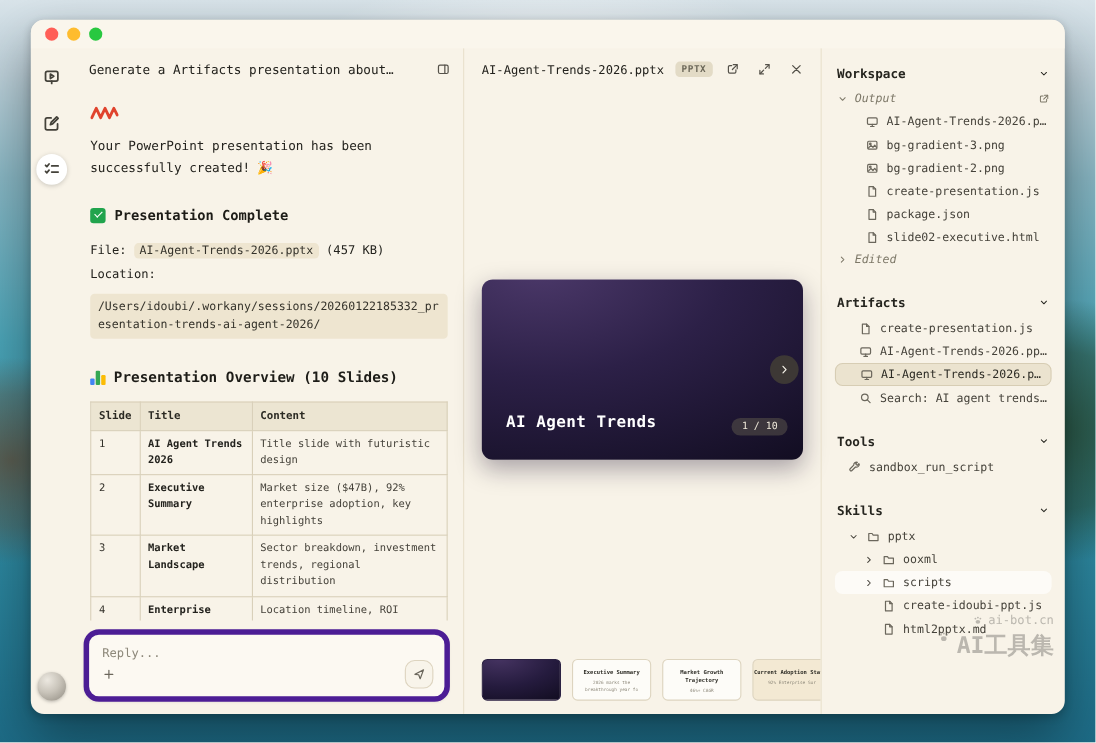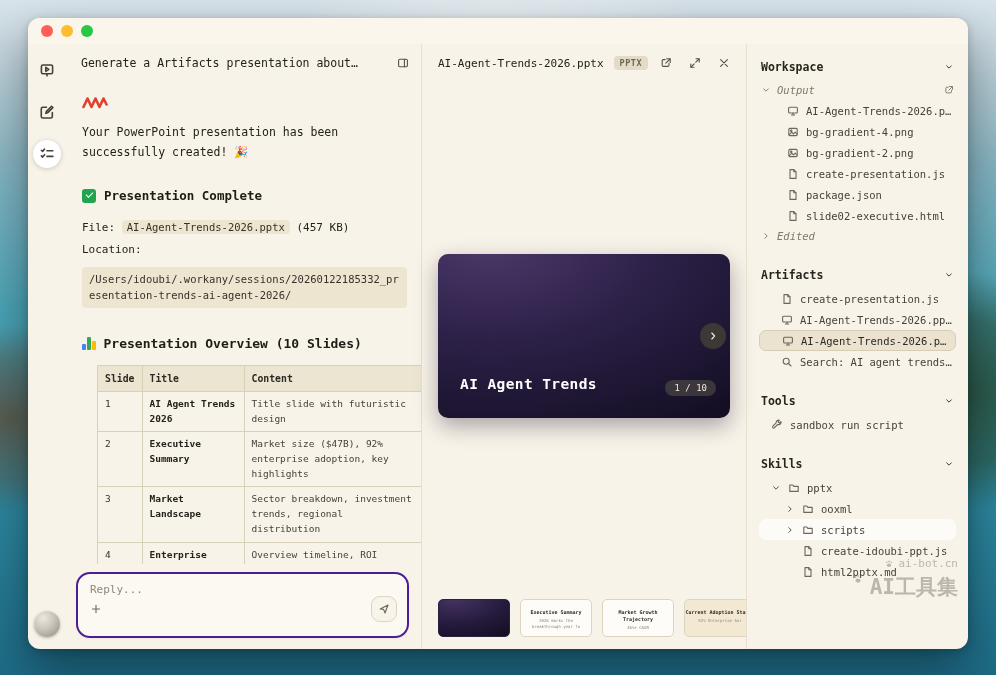--- a/index.html
+++ b/index.html
@@ -56,29 +56,29 @@
   .path-block { display: inline-block; background: #eee5d0; color: #34322a; border-radius: 4px;
     padding: 4px 7px; font-size: 10.5px; line-height: 1.55; word-break: break-all; margin-top: 6px; }
 
   .h-overview { display: flex; align-items: center; gap: 8px; font-weight: bold; font-size: 13px; margin: 28px 0 14px; color: #1d1c17; }
   .chart-badge { flex: none; display: flex; align-items: flex-end; gap: 1.5px; height: 13px; }
   .chart-badge i { display: block; width: 3.5px; border-radius: 1px; }
   .chart-badge i:nth-child(1) { height: 6px;  background: #4285f4; }
   .chart-badge i:nth-child(2) { height: 13px; background: #34a853; }
   .chart-badge i:nth-child(3) { height: 9px;  background: #fbbc05; }
 
-  table.slides { border-collapse: collapse; width: 100%; font-size: 9.5px; color: #33312a; margin-left: 15px; }
+  table.slides { border-collapse: collapse; width: 100%; font-size: 9.5px; color: #33312a; }
   .slides th, .slides td { border: 1px solid #d9d0ba; padding: 5px 7px; text-align: left; vertical-align: top; line-height: 1.55; }
   .slides th { background: #ece5d2; font-weight: bold; font-size: 9.8px; color: #2b2a23; }
   .slides td.c-title { font-weight: bold; color: #23221d; }
   .slides td.c-content { color: #45423a; }
 
   .reply-wrap { flex: none; padding: 8px 12px 11px 10px; }
-  .reply-box { border: 2px solid #4c1d95; background: #fcf9f2; border-radius: 14px; height: 66px;
-    display: flex; flex-direction: column; justify-content: flex-start; padding: 9px 10px 7px 12px;
+  .reply-box { border: 5px solid #4c1d95; background: #fcf9f2; border-radius: 14px; height: 66px;
+    display: flex; flex-direction: column; justify-content: center; padding: 9px 10px 7px 12px;
     box-shadow: 0 1px 2px rgba(0,0,0,.05); }
   .reply-input { border: none; outline: none; background: transparent; font: inherit; font-size: 11px; color: #23221d; width: 100%; }
   .reply-input::placeholder { color: #8d887a; }
   .reply-bottom { display: flex; justify-content: space-between; align-items: center; color: #6b675c; }
   .plus-btn { display: flex; cursor: pointer; }
   .send-btn { width: 26px; height: 26px; border: 1px solid #ddd4bf; border-radius: 9px; background: #f8f4ea;
     display: flex; align-items: center; justify-content: center; color: #6b675c; cursor: pointer; }
 
   
   .preview-panel { flex: 1; min-width: 0; display: flex; flex-direction: column; position: relative; }
@@ -325,21 +325,21 @@
                 <td class="c-content">Market size ($47B), 92% enterprise adoption, key highlights</td>
               </tr>
               <tr>
                 <td>3</td>
                 <td class="c-title">Market Landscape</td>
                 <td class="c-content">Sector breakdown, investment trends, regional distribution</td>
               </tr>
               <tr>
                 <td>4</td>
                 <td class="c-title">Enterprise</td>
-                <td class="c-content">Overview timeline, ROI</td>
+                <td class="c-content">Location timeline, ROI</td>
               </tr>
             </tbody>
           </table>
         </div>
 
         <div class="reply-wrap">
           <div class="reply-box">
             <input class="reply-input" type="text" placeholder="Reply..." style="">
             <div class="reply-bottom">
               <div class="plus-btn">
@@ -428,21 +428,21 @@
         <div class="item-row">
           <svg class="ic icon-muted">
               <use href="#i-display"></use>
             </svg>
           <span class="lbl">AI-Agent-Trends-2026.p…</span>
         </div>
         <div class="item-row">
           <svg class="ic icon-muted">
               <use href="#i-image"></use>
             </svg>
-          <span class="lbl">bg-gradient-4.png</span>
+          <span class="lbl">bg-gradient-3.png</span>
         </div>
         <div class="item-row">
           <svg class="ic icon-muted">
               <use href="#i-image"></use>
             </svg>
           <span class="lbl">bg-gradient-2.png</span>
         </div>
         <div class="item-row">
           <svg class="ic icon-muted">
               <use href="#i-file"></use>

